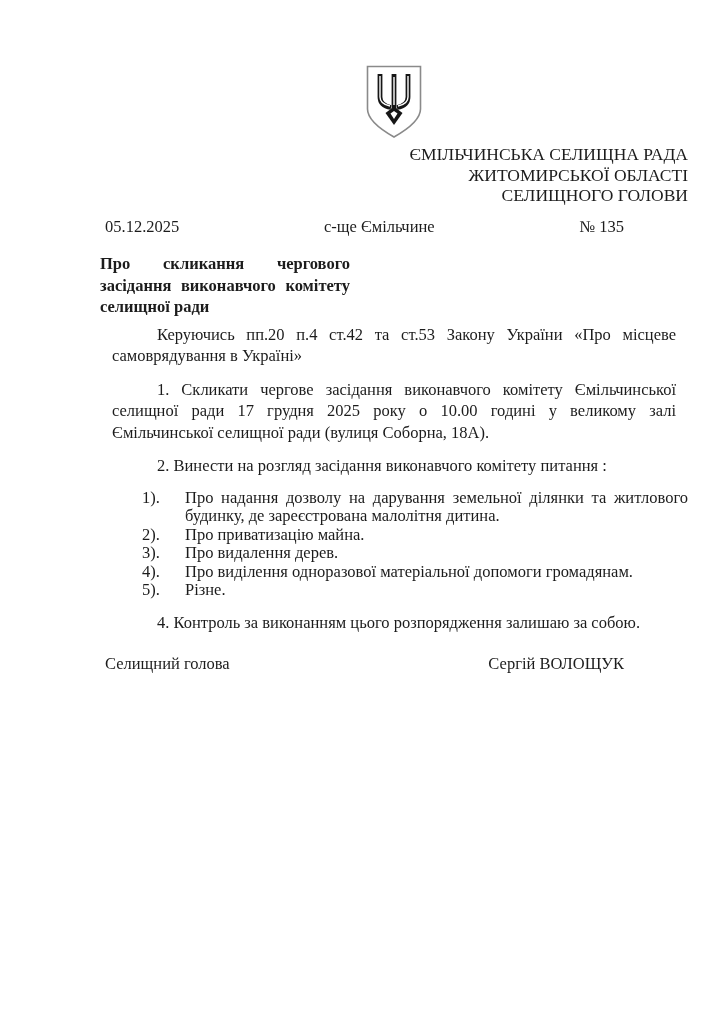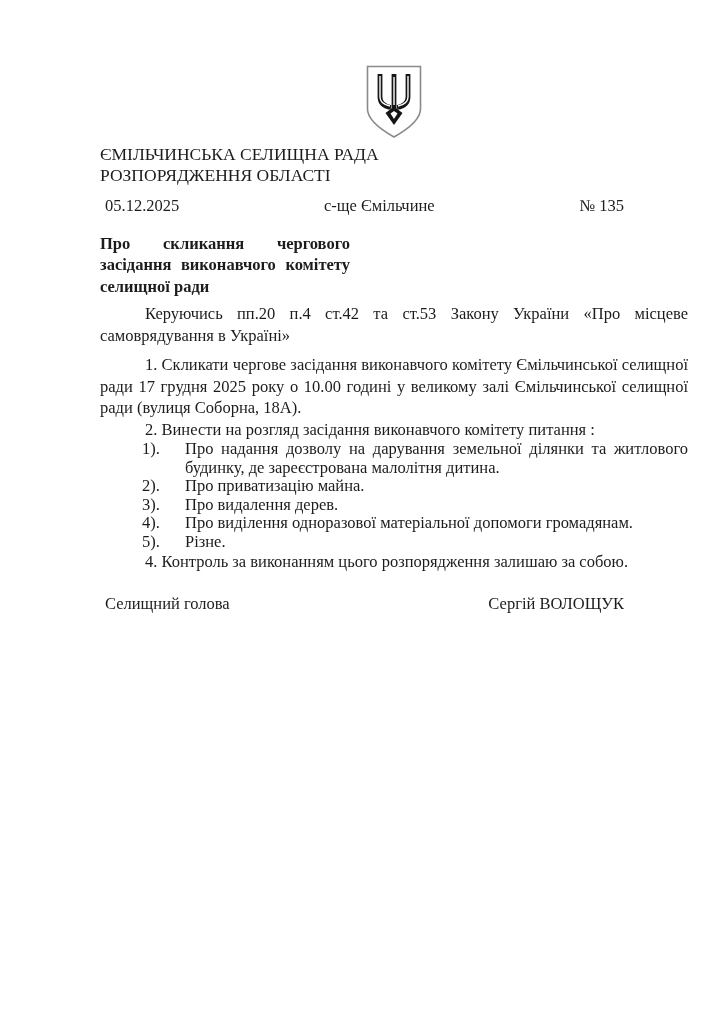--- a/index.html
+++ b/index.html
@@ -21,41 +21,41 @@
     color: #1c1c1c;
     overflow: hidden;
   }
   .emblem {
     width: 62px;
     margin: 0 auto 4px auto;
   }
   .emblem svg { display: block; }
   .header {
     margin-top: 2px;
-    text-align: left;
+    text-align: right;
     font-size: 17.5px;
     line-height: 20.5px;
   }
   .header .doc-type { font-weight: bold; }
   .meta-row {
     display: flex;
     justify-content: space-between;
     align-items: flex-end;
     margin-top: 10px;
     margin-right: 64px;  
     padding-left: 5px;
   }
   .subject {
     margin-top: 16px;
     width: 250px;
     font-weight: bold;
     text-align: justify;
   }
   .para {
-    margin: 0;
+    margin: 12px;
     text-align: justify;
     text-indent: 45px;
   }
   .preamble { margin-top: 6px; }
   .oblige {
     margin: 6px 0 0 0;
     font-weight: bold;
     text-indent: 0;
     text-align: left;
   }
@@ -102,21 +102,22 @@
         <path d="M44 12 V33 Q44 40 34 42"></path>
         <path d="M30 13 V41"></path>
       </g>
       <path d="M30 42.5 L21.5 49 L30 61 L38.5 49 Z" fill="#161616"></path>
       <path d="M30 47 L26.5 49.5 L30 55 L33.5 49.5 Z" fill="#ffffff"></path>
     </svg>
   </div>
 
   <div class="header">
     <div>ЄМІЛЬЧИНСЬКА СЕЛИЩНА РАДА</div>
-    <div>РОЗПОРЯДЖЕННЯ ОБЛАСТІ</div>
+    <div>ЖИТОМИРСЬКОЇ ОБЛАСТІ</div>
+    <div>СЕЛИЩНОГО ГОЛОВИ</div>
   </div>
 
   <div class="meta-row">
     <span>05.12.2025</span>
     <span>с-ще Ємільчине</span>
     <span>№ 135</span>
   </div>
 
   <div class="subject">Про скликання чергового засідання виконавчого комітету селищної ради</div>
 

